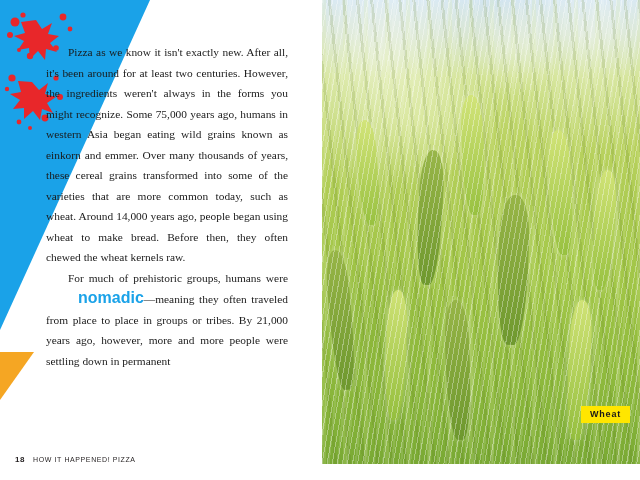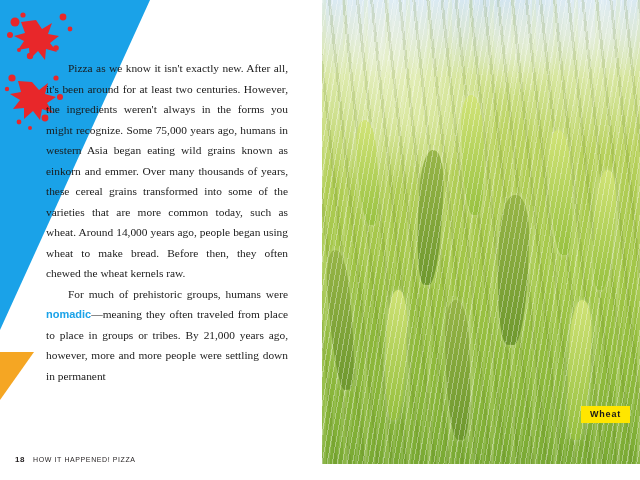--- a/index.html
+++ b/index.html
@@ -53,39 +53,40 @@
   }
 
   
   .splat {
     position: absolute;
   }
 
   .text-column {
     position: absolute;
     left: 46px;
-    top: 58px;
+    top: 42px;
     width: 242px;
     text-align: justify;
     font-size: 11.4px;
     line-height: 20.5px;
     color: #1a1a1a;
     font-family: "Liberation Serif", serif;
   }
   .text-column p {
     margin: 0;
   }
   .text-column p.indent {
     text-indent: 22px;
   }
   .kw {
     color: #1aa2e8;
     font-weight: bold;
     font-family: "Liberation Sans", sans-serif;
-    font-size: 11px;
+    font-size: 16px;
+    margin-left: 32px;
   }
 
   .folio {
     position: absolute;
     left: 15px;
     bottom: 16px;
     font-family: "Liberation Sans", sans-serif;
     font-size: 7px;
     letter-spacing: 0.6px;
     color: #231f20;

